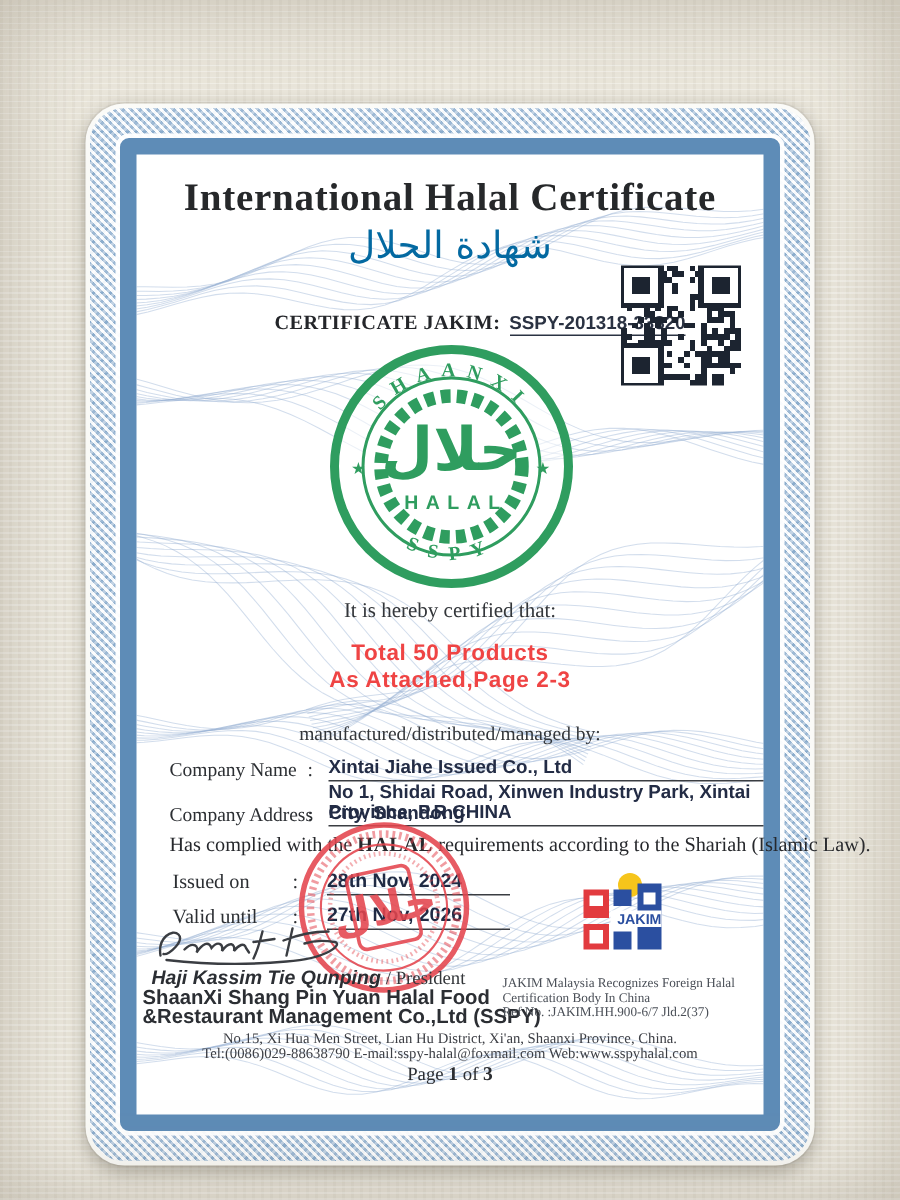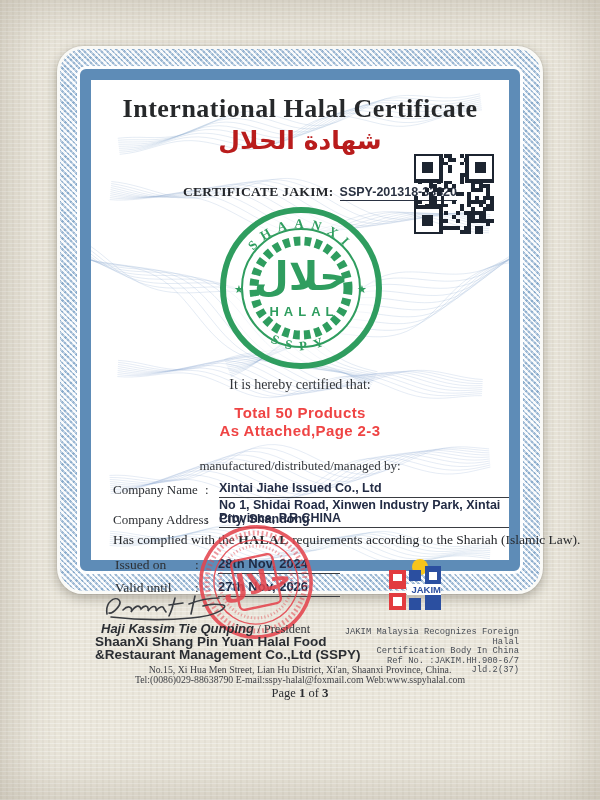--- a/index.html
+++ b/index.html
@@ -8,41 +8,41 @@
     position:relative; overflow:hidden;
     background-color:#eae6db;
     background-image:
       repeating-linear-gradient(0deg, rgba(255,255,255,.35) 0 1px, transparent 1px 4px),
       repeating-linear-gradient(90deg, rgba(120,110,90,.05) 0 2px, transparent 2px 6px);
     font-family:"Liberation Serif","DejaVu Serif",serif;
   }
   .vignette { position:absolute; inset:0; box-shadow:inset 0 0 60px rgba(120,110,90,.35); pointer-events:none; z-index:9; }
 
   .certificate {
-    position:absolute; left:57px; top:46px; width:486px; height:548px;
+    position:absolute; left:57px; top:69px; width:486px; height:708px;
     border-radius:26px; border:3px solid #fbfbf8;
     background-color:#d9e7f3;
     background-image:
       repeating-linear-gradient(45deg, rgba(255,255,255,.85) 0 2px, rgba(110,150,190,.40) 2px 4px),
       repeating-linear-gradient(-45deg, rgba(255,255,255,.75) 0 2px, rgba(110,150,190,.35) 2px 4px),
       repeating-linear-gradient(0deg, rgba(94,140,183,.25) 0 3px, rgba(255,255,255,.4) 3px 9px);
     box-shadow:0 4px 12px rgba(60,55,40,.35), 0 0 0 1px rgba(0,0,0,.05);
   }
   .frame {
     position:absolute; inset:20px; border:11px solid #5e8cb7; border-radius:6px;
     background:#fff; box-shadow:0 0 0 3px rgba(255,255,255,.95);
   }
   .content { position:absolute; inset:0; font-size:13px; color:#222; }
   .watermark { position:absolute; inset:0; width:100%; height:100%; pointer-events:none; }
 
   .abs { position:absolute; }
   .center { left:0; right:0; text-align:center; }
 
   .title { top:14px; font-size:26px; font-weight:bold; letter-spacing:.5px; color:#26282a; }
-  .title-ar { top:46px; font-size:25px; font-weight:bold; color:#b91c1c;
+  .title-ar { top:46px; font-size:25px; font-weight:normal; color:#0369a1;
               font-family:"DejaVu Sans","Liberation Sans",sans-serif; }
 
   .certnum { top:104px; left:92px; white-space:nowrap; }
   .certnum .lbl { font-size:13.5px; font-weight:bold; letter-spacing:.3px; color:#24262a; }
   .certnum .val { font-size:12.5px; font-weight:bold; color:#2a3242;
                   font-family:"Liberation Sans","DejaVu Sans",sans-serif;
                   border-bottom:1.5px solid #2a3242; padding-bottom:1px; margin-left:6px; }
 
   .qr { left:323px; top:74px; width:80px; height:80px; }
   .seal { left:126px; top:124px; width:168px; height:168px; }
@@ -73,21 +73,21 @@
 
   .signatory { left:10px; top:541px; font-size:13px; white-space:nowrap; }
   .signatory .nm { font-family:"Liberation Sans","DejaVu Sans",sans-serif; font-weight:bold;
                    font-style:italic; font-size:13px; color:#2b2e33; }
   .signatory .ttl { font-size:12.5px; color:#33363a; }
   .orgline { left:4px; font-family:"Liberation Sans","DejaVu Sans",sans-serif; font-weight:bold;
              font-size:13.5px; color:#2b2e33; white-space:nowrap; }
   .o1 { top:554px; } .o2 { top:567px; }
 
   .jakim-logo { left:296px; top:478px; width:64px; height:58px; }
-  .jakim-cap { left:244px; top:548px; width:184px; text-align:right; font-family:Liberation Mono, monospace;
+  .jakim-cap { left:244px; top:548px; width:184px; text-align:left; font-family:Liberation Serif, serif;
                font-size:8.8px; line-height:9.6px; color:#4a4f57; }
 
   .footer1 { top:584px; font-size:9.8px; color:#3c3e44; }
   .footer2 { top:594px; font-size:9.8px; color:#3c3e44; }
   .pageline { top:605px; font-size:12.5px; color:#2b2d31; }
   .pageline b { font-size:13px; }
 </style>
 </head>
 <body>
 

